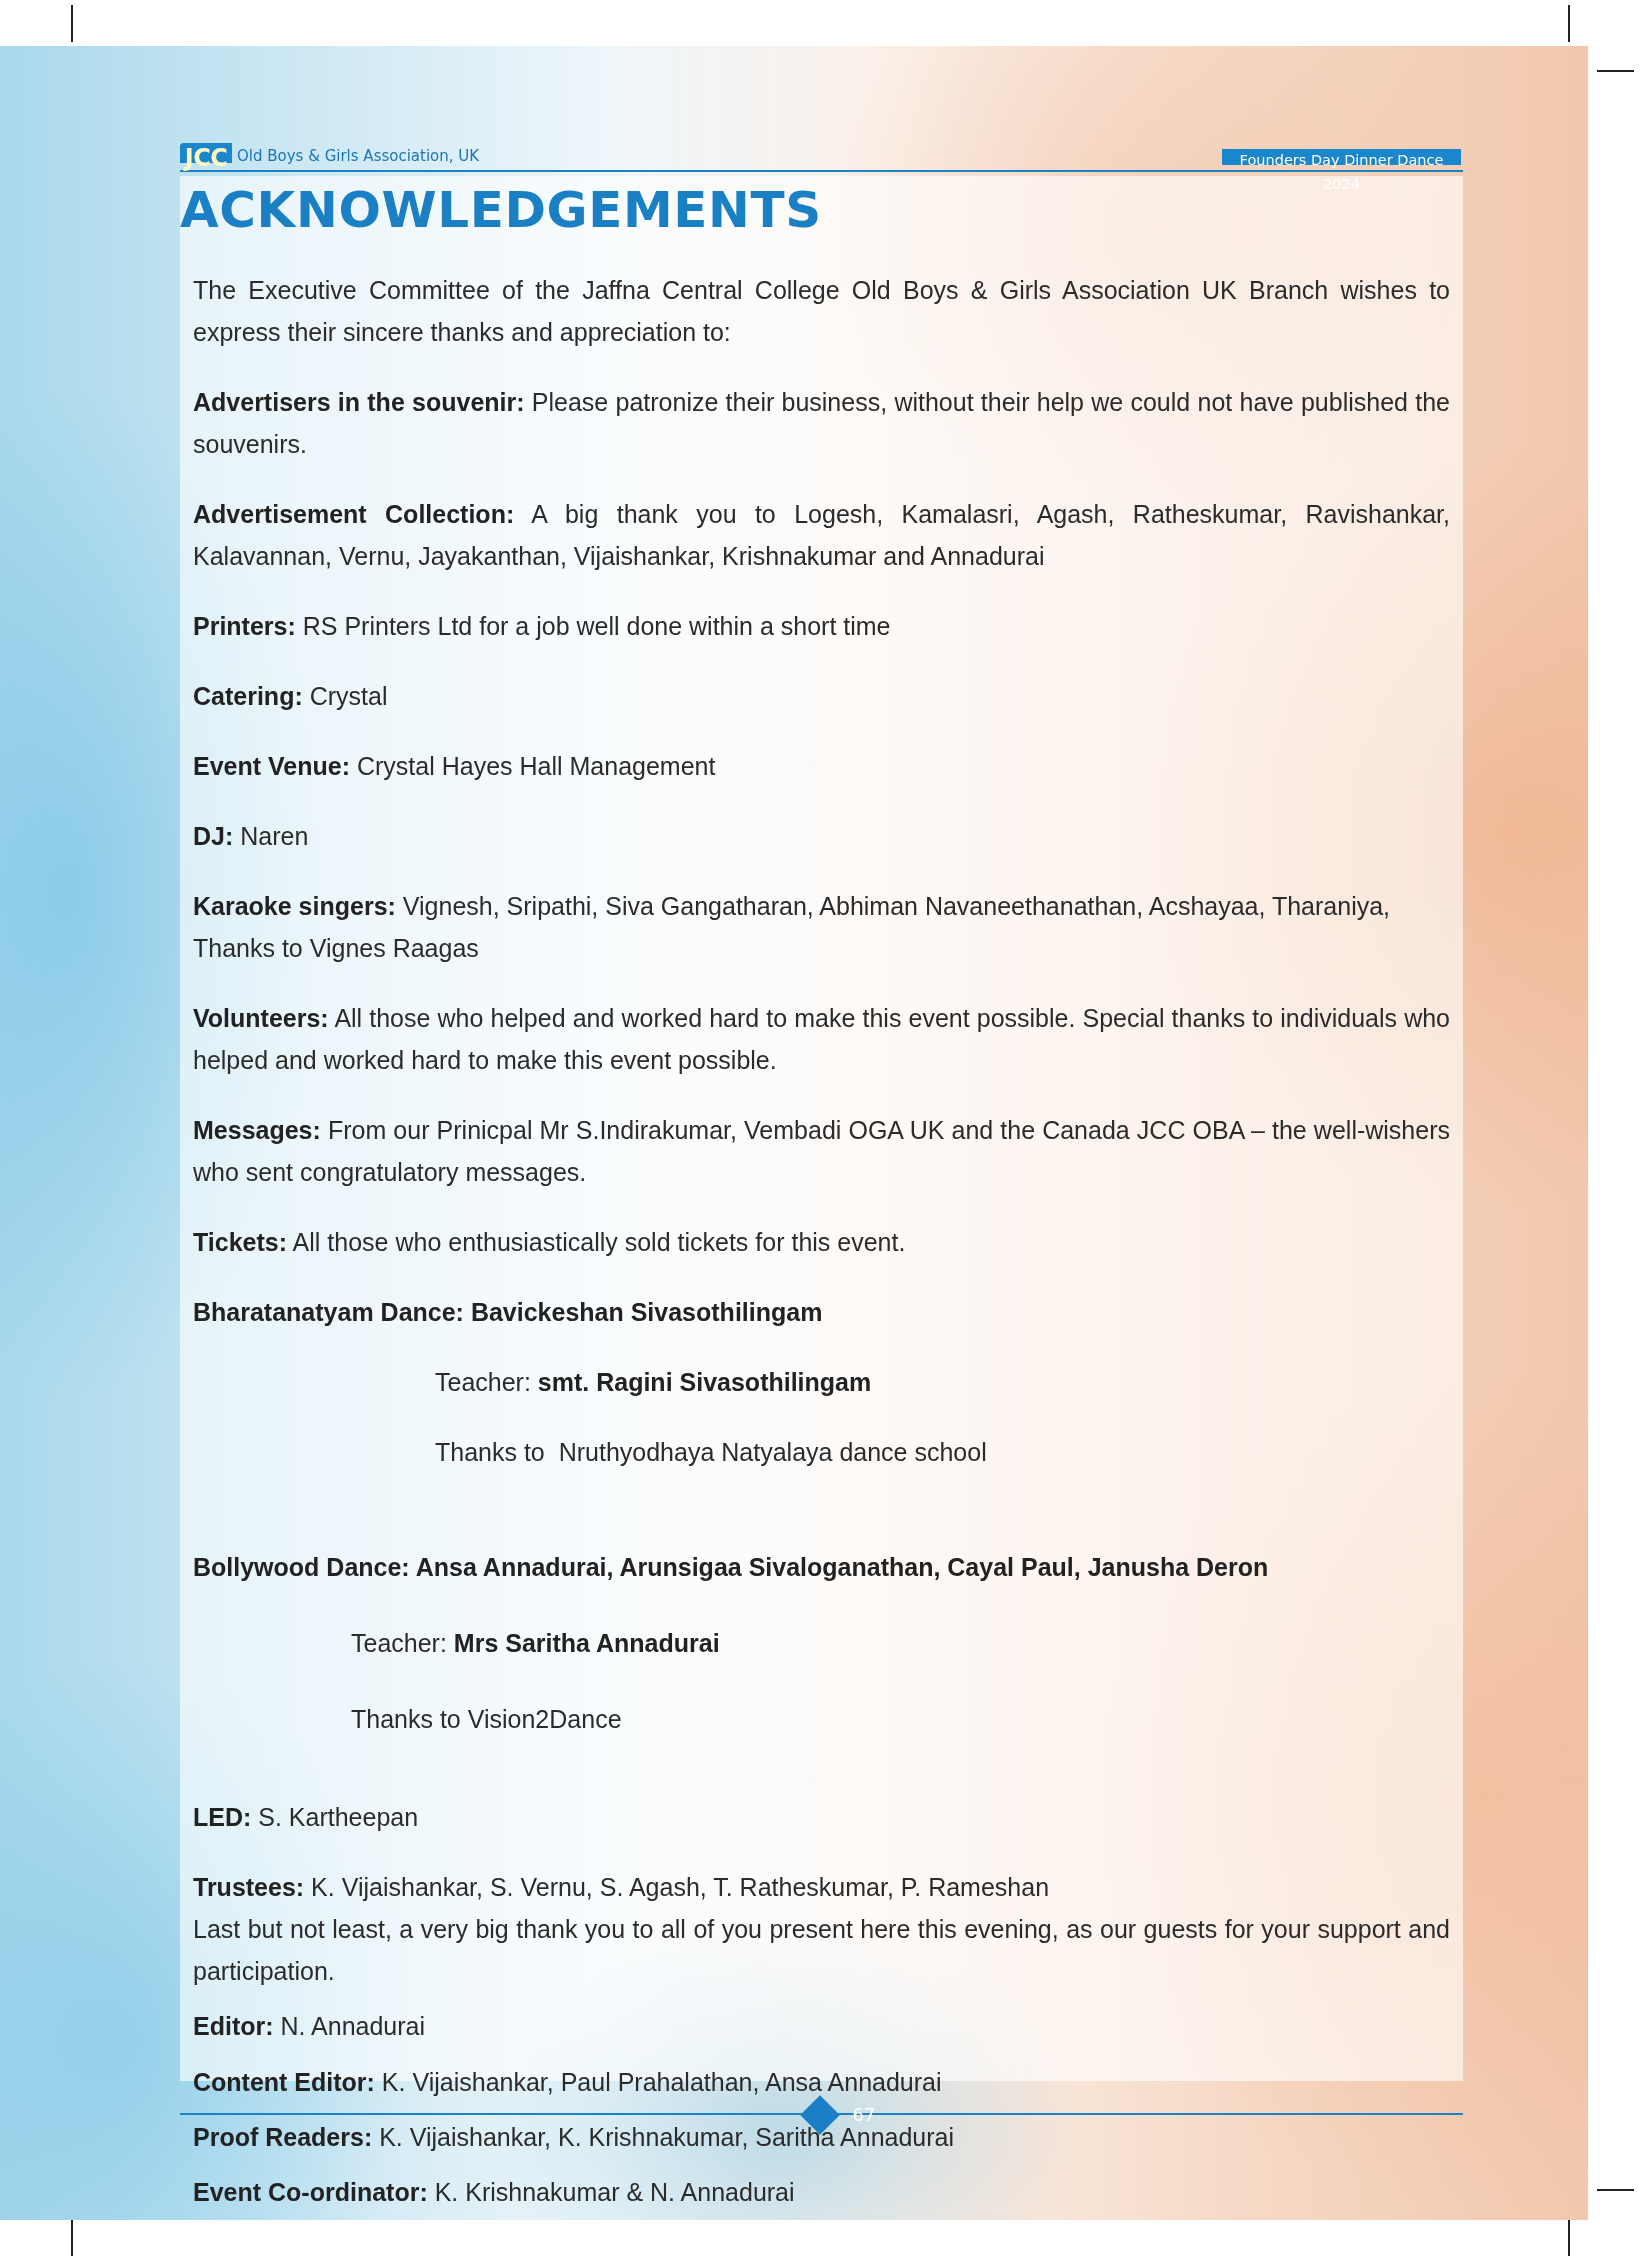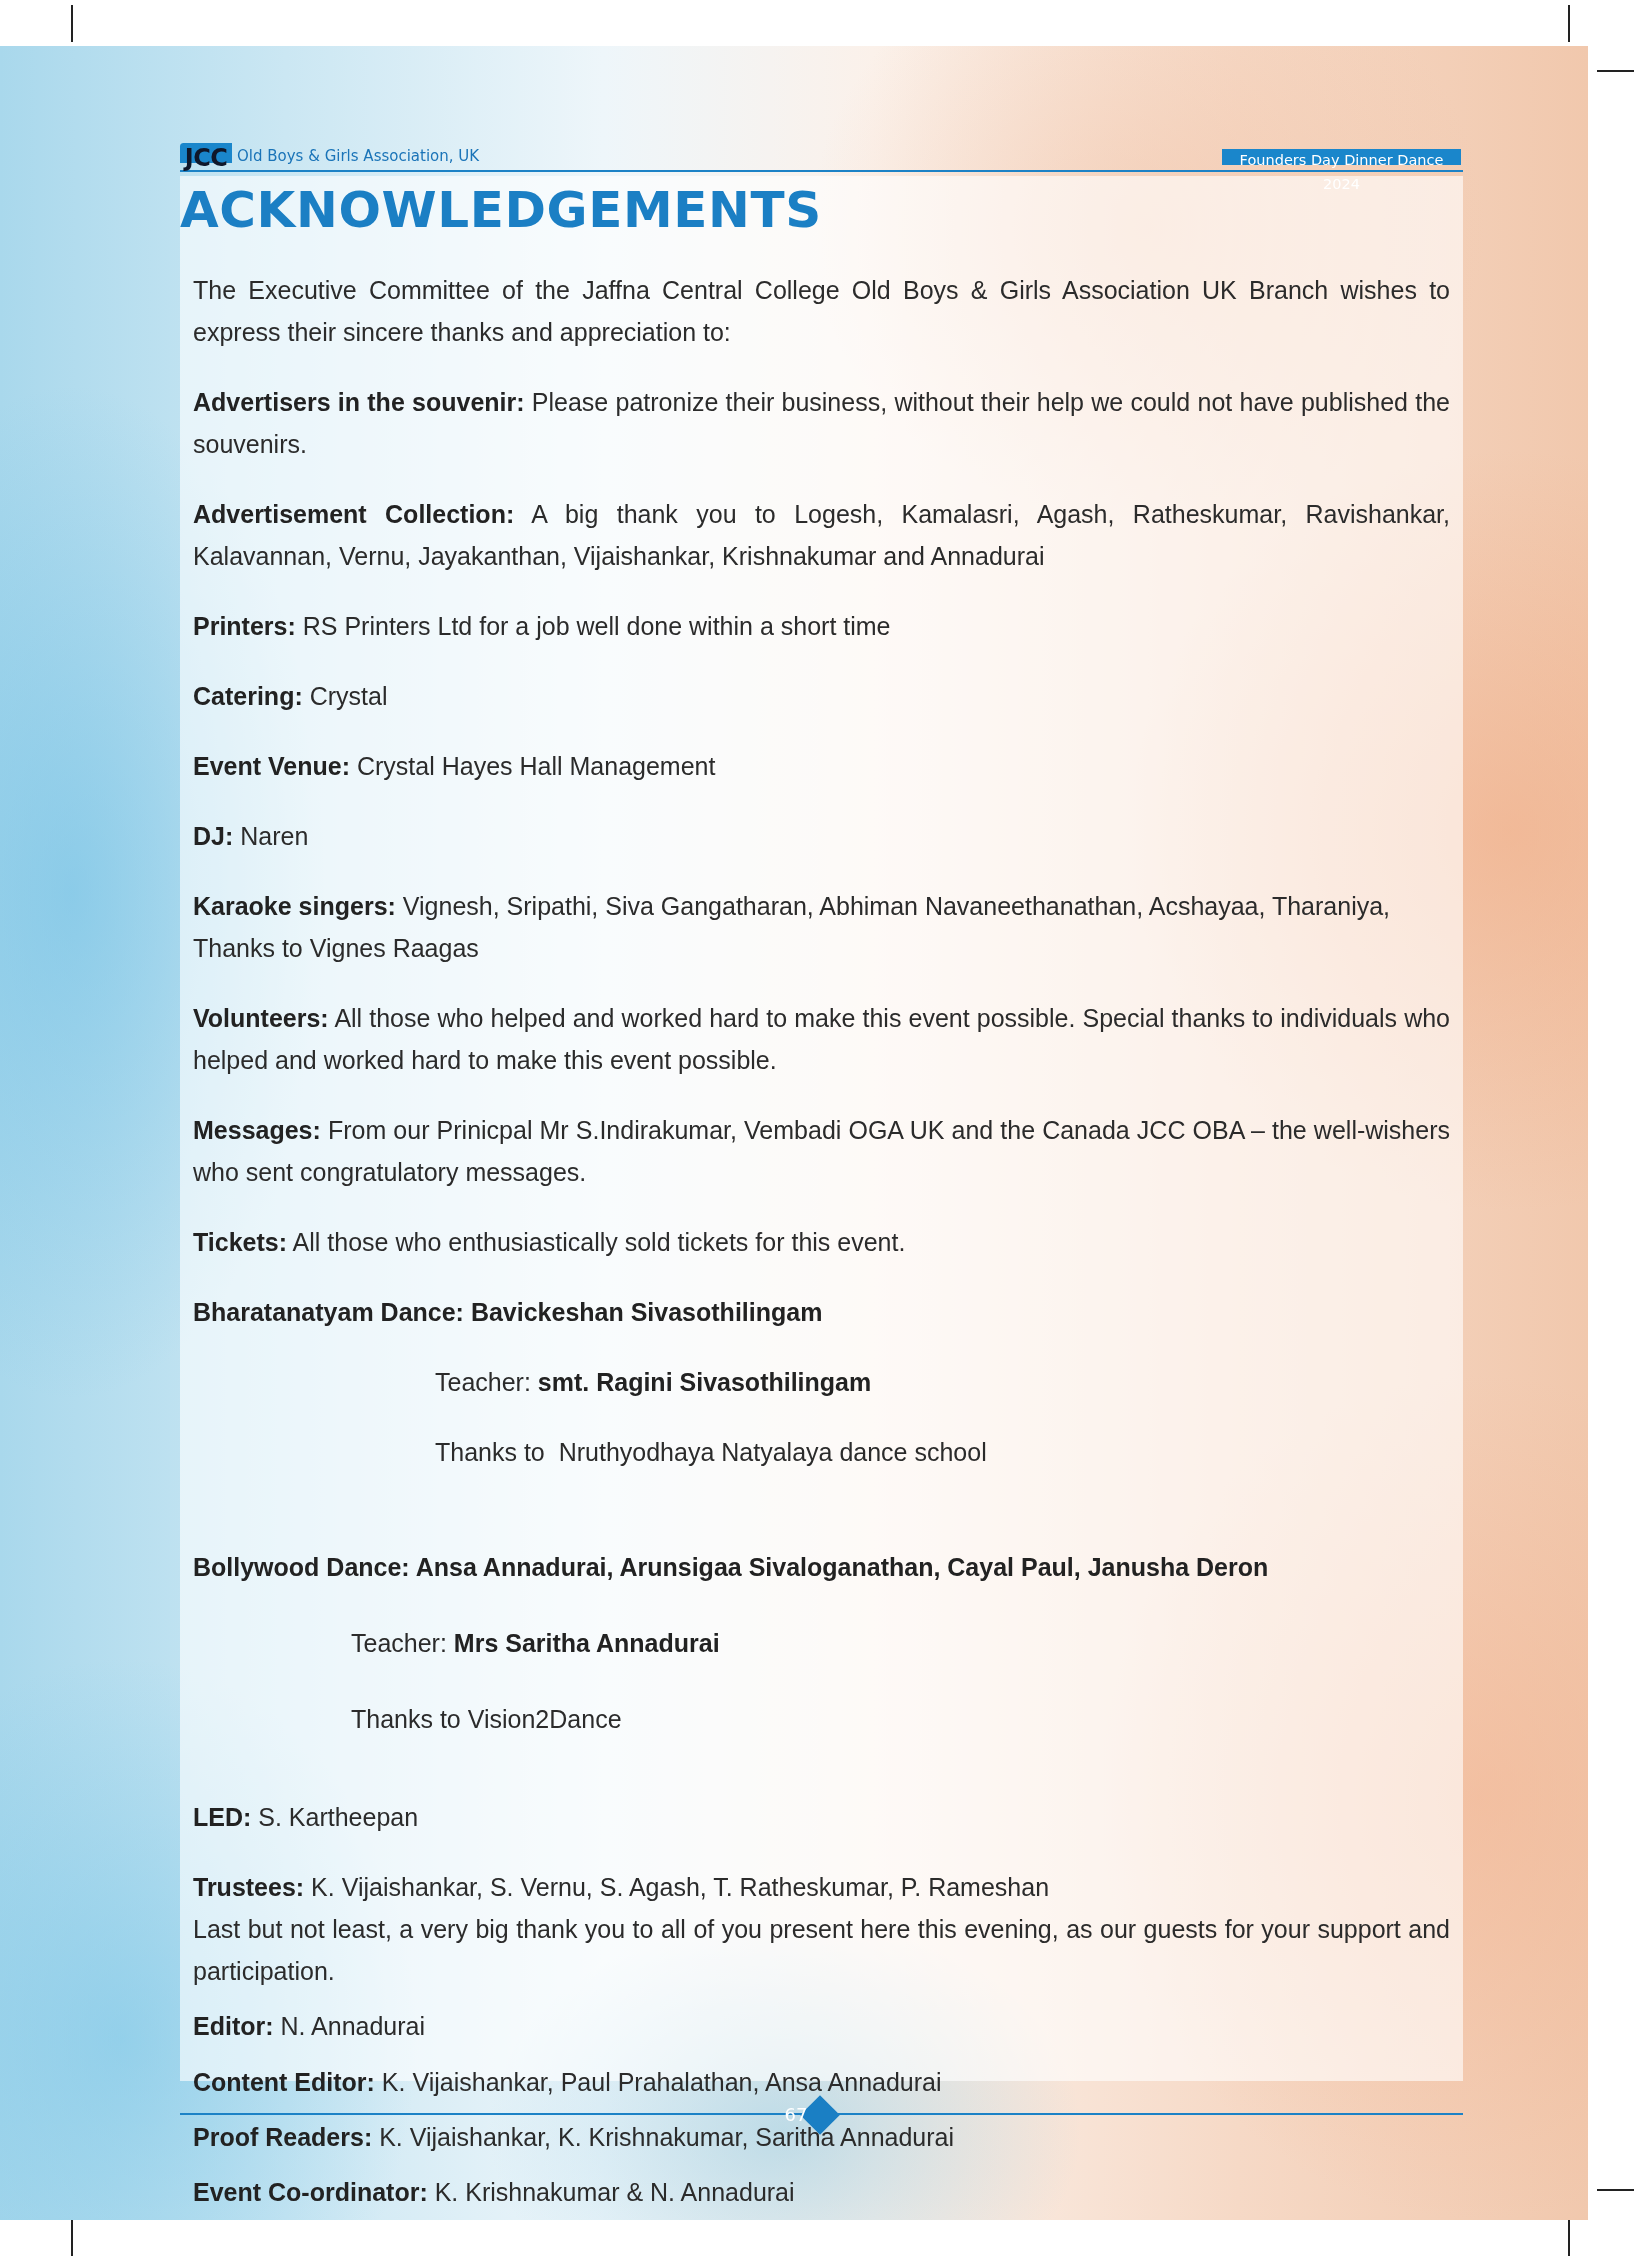--- a/index.html
+++ b/index.html
@@ -33,21 +33,21 @@
       background: rgba(255,255,255,0.62);
     }
 
     
     .header-line {
       position: absolute; left: 180px; top: 170px; width: 1283px; height: 2.4px;
       background: #1c82c6;
     }
     .jcc-box {
       position: absolute; left: 180px; top: 143px; height: 20px;
-      padding: 0 4.8px; background: #1a86cb; color: #0f172a;
+      padding: 0 4.8px; background: #1a86cb; color: #fef9c3;
       font-weight: bold; font-size: 24px; line-height: 30px;
       border-radius: 3.6px 0 0 0;
       font-family: "DejaVu Sans", sans-serif; letter-spacing: -0.6px;
     }
     .assoc-name {
       position: absolute; left: 237px; top: 147px;
       font-size: 15px; color: #1a74b8;
       font-family: "DejaVu Sans", sans-serif;
     }
     .event-badge {
@@ -83,21 +83,21 @@
     
     .footer-line {
       position: absolute; left: 180px; top: 2113px; width: 1283px; height: 2.4px;
       background: #1c82c6;
     }
     .page-diamond {
       position: absolute; left: 806px; top: 2101px; width: 28px; height: 28px;
       background: #1a7fc4; transform: rotate(45deg);
     }
     .page-num {
-      position: absolute; left: 772px; top: 2102px; width: 48px;
+      position: absolute; left: 840px; top: 2102px; width: 48px;
       text-align: center; color: #fff; font-size: 18px; line-height: 26.6px;
       font-family: "DejaVu Sans", sans-serif;
     }
   </style>
 </head>
 <body>
 
 <div class="crop v" style="left:71px; top:4.8px;"></div>
 <div class="crop h" style="left:4.8px; top:70px;"></div>
 <div class="crop v" style="left:1568px; top:4.8px;"></div>

